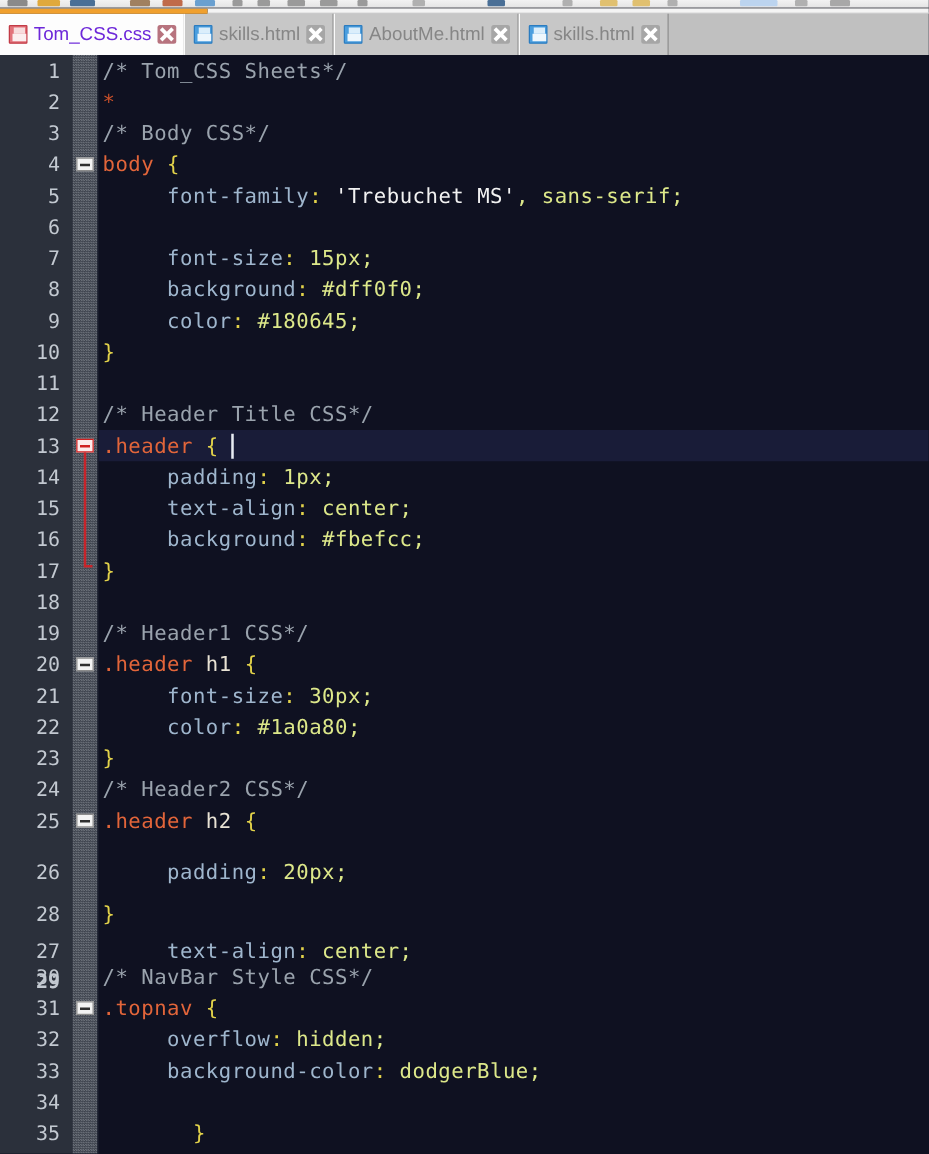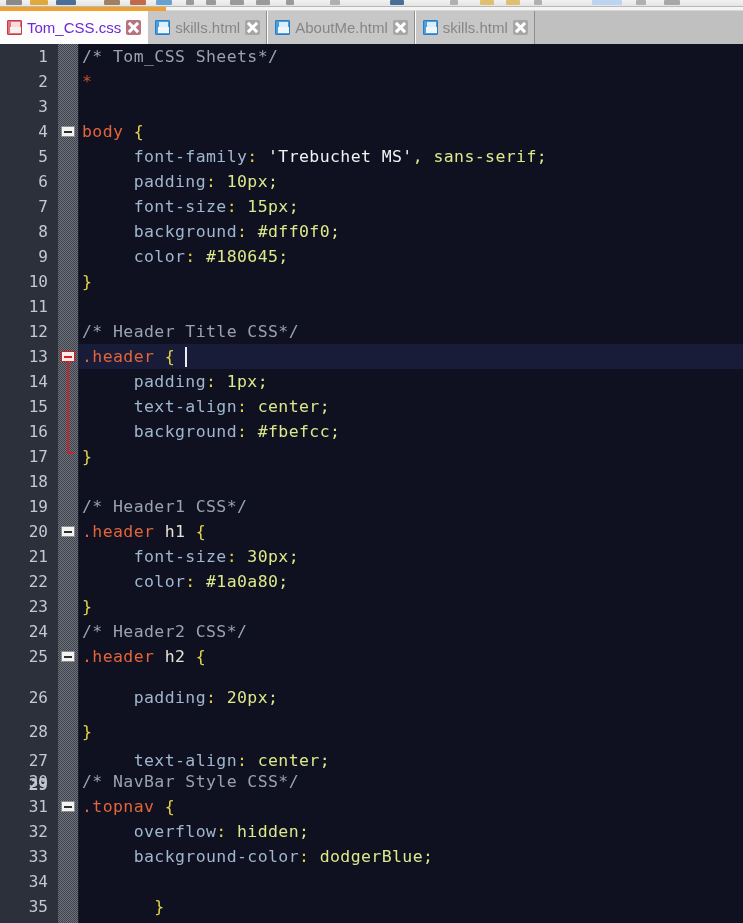--- a/index.html
+++ b/index.html
@@ -307,33 +307,33 @@
       <div class="row" style="top: 0px;">
         <div class="lineno">1</div>
         <div class="code"><span class="c-comment">/* Tom_CSS Sheets*/</span></div>
       </div>
       <div class="row" style="top: 25px;">
         <div class="lineno">2</div>
         <div class="code"><span class="c-star">*</span></div>
       </div>
       <div class="row" style="top: 50px;">
         <div class="lineno">3</div>
+        <div class="code"><span class="c-comment">/* Body CSS*/</span></div>
       </div>
       <div class="row" style="top: 75px;">
         <div class="lineno">4</div>
         <div class="fold-box"></div>
         <div class="code"><span class="c-sel">body</span><span class="c-plain"> </span><span class="c-brace">{</span></div>
       </div>
       <div class="row" style="top: 100px;">
         <div class="lineno">5</div>
         <div class="code"><span class="c-prop">     font-family</span><span class="c-colon">:</span><span class="c-plain"> </span><span class="c-str">'Trebuchet MS'</span><span class="c-punct">,</span><span class="c-val"> sans-serif;</span></div>
       </div>
       <div class="row" style="top: 125px;">
         <div class="lineno">6</div>
-        <div class="code"><span class="c-prop">     padding</span><span class="c-colon">:</span><span class="c-val"> 10px;</span></div>
       </div>
       <div class="row" style="top: 150px;">
         <div class="lineno">7</div>
         <div class="code"><span class="c-prop">     font-size</span><span class="c-colon">:</span><span class="c-val"> 15px;</span></div>
       </div>
       <div class="row" style="top: 175px;">
         <div class="lineno">8</div>
         <div class="code"><span class="c-prop">     background</span><span class="c-colon">:</span><span class="c-val"> #dff0f0;</span></div>
       </div>
       <div class="row" style="top: 200px;">

